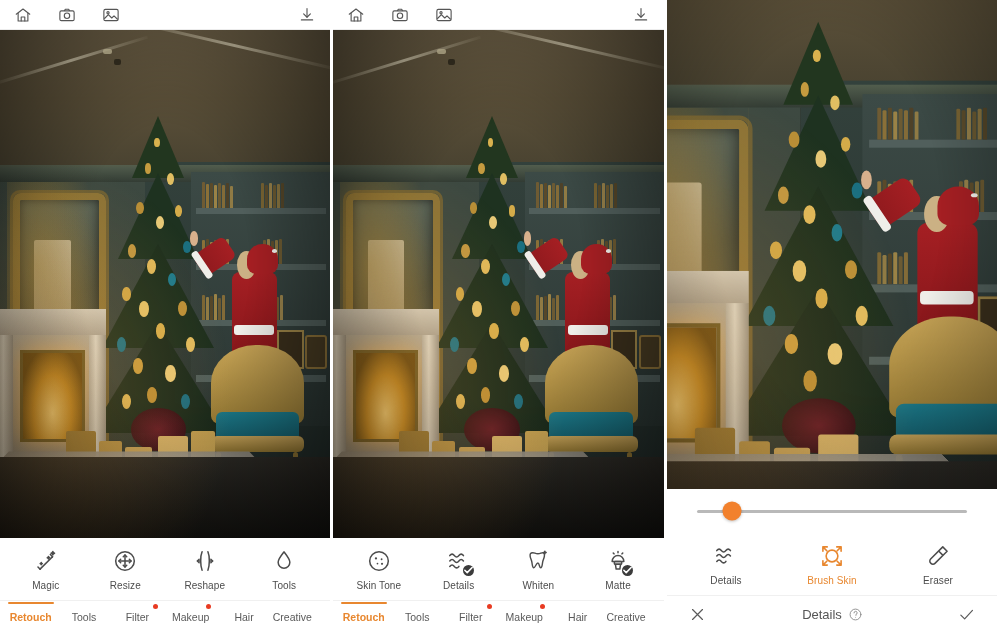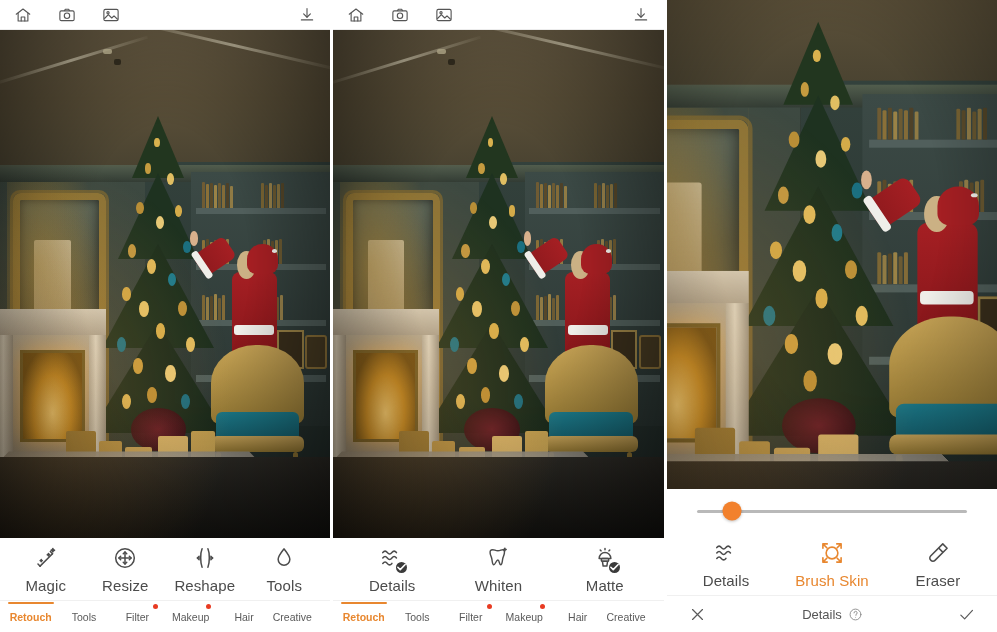--- a/index.html
+++ b/index.html
@@ -115,21 +115,21 @@
     background:radial-gradient(ellipse at 50% 46%,rgba(0,0,0,0) 36%,rgba(0,0,0,.55) 100%);}
   .warm{position:absolute;inset:0;pointer-events:none;
     background:radial-gradient(ellipse at 18% 72%,rgba(255,176,70,.22),transparent 45%);}
 
   
   .toolstrip{height:62px;min-height:62px;background:#fff;display:flex;align-items:center;
              justify-content:space-around;padding:0 6px;box-sizing:border-box;}
   .tool{display:flex;flex-direction:column;align-items:center;gap:6px;width:62px;position:relative;}
   .tool .glyph{width:26px;height:26px;position:relative;}
   .tool .glyph svg{width:26px;height:26px;display:block;}
-  .tool .lbl{font-size:15px;color:#4c4c4c;letter-spacing:.1px;white-space:nowrap;text-align:center;}
+  .tool .lbl{font-size:10px;color:#4c4c4c;letter-spacing:.1px;white-space:nowrap;text-align:center;}
   .tool.active .lbl{color:#e8872f;}
   .badge{position:absolute;right:-2px;bottom:-2px;width:11px;height:11px;border-radius:50%;
          background:#3b3b3b;display:flex;align-items:center;justify-content:center;}
   .badge svg{width:7px;height:7px;display:block;}
 
   
   .tabs{height:32px;min-height:32px;background:#fff;display:flex;align-items:center;
         border-top:1px solid #f0f0f0;padding:0 4px;box-sizing:border-box;position:relative;}
   .tab{position:relative;flex:1;text-align:center;font-size:10.5px;color:#5a5a5a;white-space:nowrap;}
   .tab.active{color:#e8872f;font-weight:bold;}
@@ -584,20 +584,32 @@
           <div class="floor"></div>
           <div class="warm"></div>
           <div class="vignette"></div>
         </div>
       </div>
     </div>
 
     <div class="toolstrip">
       <div class="tool">
         <span class="glyph">
+          <svg viewBox="0 0 24 24" fill="none" stroke="#4c4c4c" stroke-width="1.4">
+            <circle cx="12" cy="12" r="8.6"></circle>
+            <circle cx="9.2" cy="9.6" r="1.05" fill="#4c4c4c" stroke="none"></circle>
+            <circle cx="14.4" cy="10.4" r=".85" fill="#4c4c4c" stroke="none"></circle>
+            <circle cx="10.6" cy="14.4" r=".8" fill="#4c4c4c" stroke="none"></circle>
+            <circle cx="14.8" cy="14.6" r="1" fill="#4c4c4c" stroke="none"></circle>
+          </svg>
+        </span>
+        <span class="lbl">Skin Tone</span>
+      </div>
+      <div class="tool">
+        <span class="glyph">
           <svg viewBox="0 0 24 24" fill="none" stroke="#4c4c4c" stroke-width="1.4" stroke-linecap="round">
             <path d="M3.5 7c1.4-1.8 2.8-1.8 4.2 0s2.8 1.8 4.2 0 2.8-1.8 4.2 0"></path>
             <path d="M3.5 12c1.4-1.8 2.8-1.8 4.2 0s2.8 1.8 4.2 0 2.8-1.8 4.2 0"></path>
             <path d="M3.5 17c1.4-1.8 2.8-1.8 4.2 0s2.8 1.8 4.2 0"></path>
           </svg>
           <span class="badge">
             <svg viewBox="0 0 24 24" fill="none" stroke="#fff" stroke-width="3.4" stroke-linecap="round" stroke-linejoin="round">
                 <path d="M4 12.6l5.2 5.2L20 6.6"></path>
               </svg>
           </span>

